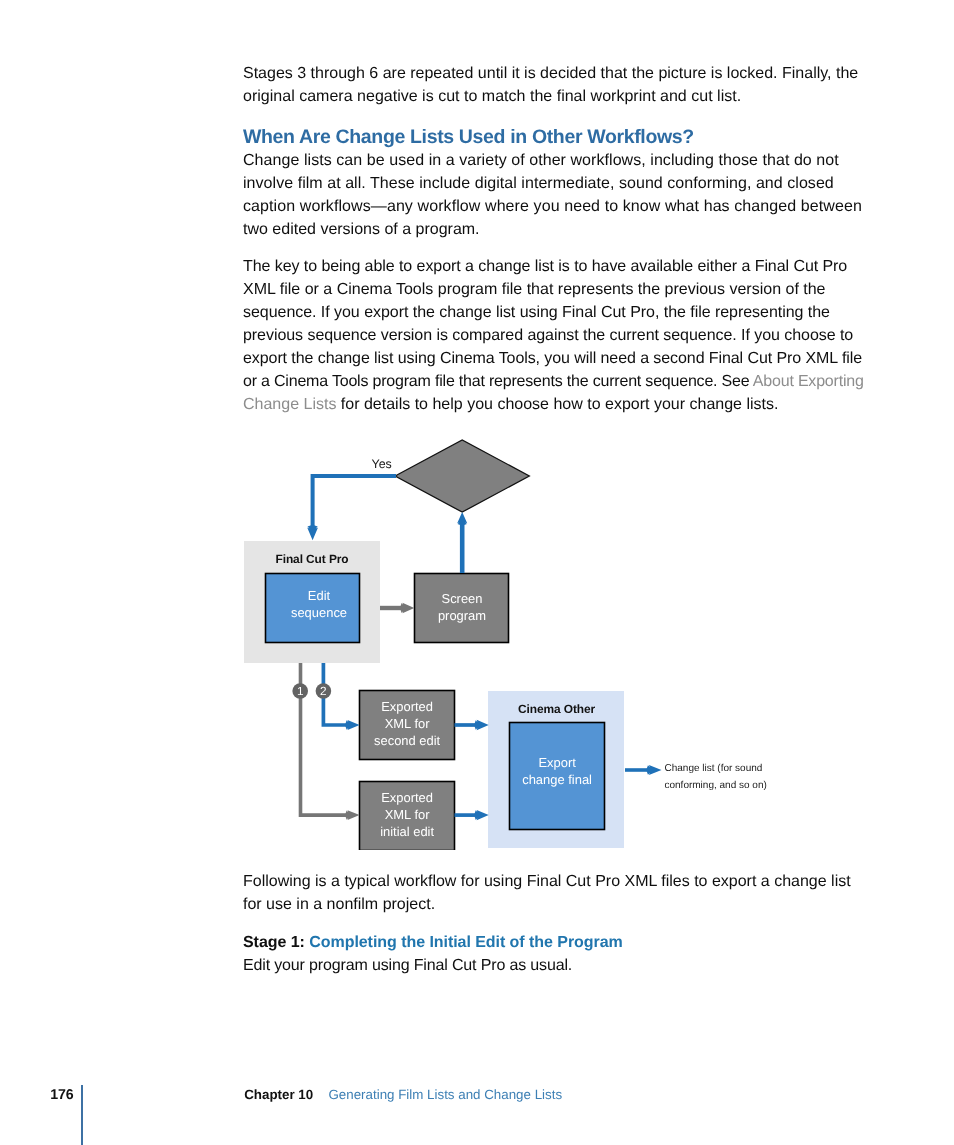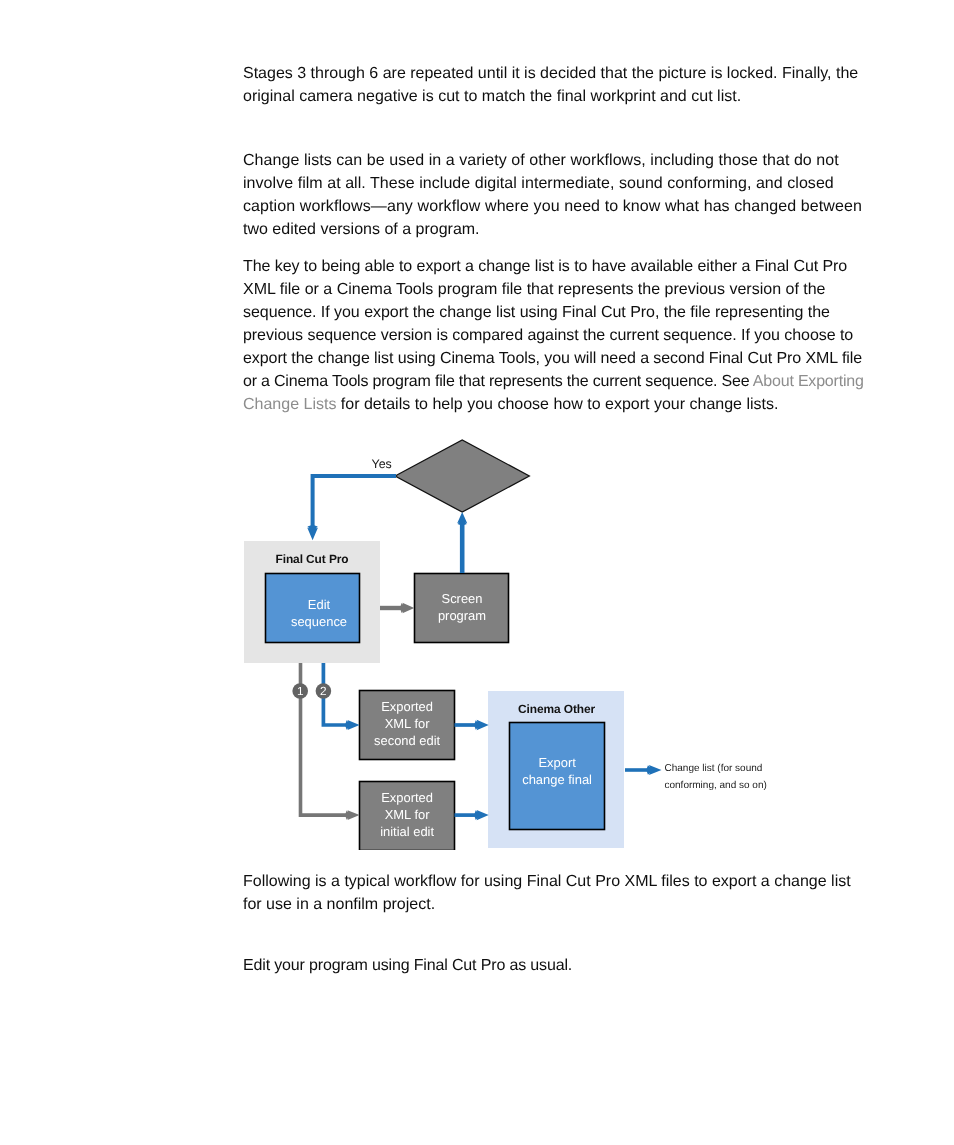--- a/index.html
+++ b/index.html
@@ -31,20 +31,21 @@
 </head>
 <body>
 
 <div class="page">
 
   <div class="para">
     <div class="ln" style="top:63.5px;">Stages 3 through 6 are repeated until it is decided that the picture is locked. Finally, the</div>
     <div class="ln" style="top:86.5px;letter-spacing:0.014px;">original camera negative is cut to match the final workprint and cut list.</div>
   </div>
 
+  <div class="sec ln" style="top:127.8px;">When Are Change Lists Used in Other Workflows?</div>
 
   <div class="para">
     <div class="ln" style="top:150.5px;letter-spacing:0.061px;">Change lists can be used in a variety of other workflows, including those that do not</div>
     <div class="ln" style="top:173.5px;letter-spacing:0.048px;">involve film at all. These include digital intermediate, sound conforming, and closed</div>
     <div class="ln" style="top:196.5px;letter-spacing:0.090px;">caption workflows—any workflow where you need to know what has changed between</div>
     <div class="ln" style="top:219.5px;">two edited versions of a program.</div>
   </div>
 
   <div class="para">
     <div class="ln" style="top:256.5px;letter-spacing:-0.067px;">The key to being able to export a change list is to have available either a Final Cut Pro</div>
@@ -54,20 +55,21 @@
     <div class="ln" style="top:348.5px;letter-spacing:-0.08px;">export the change list using Cinema Tools, you will need a second Final Cut Pro XML file</div>
     <div class="ln" style="top:371.5px;letter-spacing:-0.2px;"><span>or a Cinema Tools program file that represents the current sequence. See </span><span class="grey">About Exporting</span></div>
     <div class="ln" style="top:394.5px;"><span class="grey">Change Lists</span><span> for details to help you choose how to export your change lists.</span></div>
   </div>
 
   <div class="para">
     <div class="ln" style="top:871.5px;">Following is a typical workflow for using Final Cut Pro XML files to export a change list</div>
     <div class="ln" style="top:894.5px;">for use in a nonfilm project.</div>
   </div>
 
+  <div class="ln" style="top:932.5px;letter-spacing:-0.050px;"><b>Stage 1:</b><span class="sp"> </span><span class="stagetitle">Completing the Initial Edit of the Program</span></div>
 
   <div class="ln" style="top:955.5px;letter-spacing:-0.149px;">Edit your program using Final Cut Pro as usual.</div>
 
   <div class="diagram">
     <svg width="640" height="420" viewBox="0 0 640 420">
       <g>
         <rect x="4" y="111" width="136" height="122" fill="#E5E5E5"></rect>
         <rect x="248" y="261" width="136" height="157" fill="#D6E2F5"></rect>
 
         <path d="M155.1 46 L222.2 9.9 L289.3 46 L222.2 82.1 Z" fill="#808080" stroke="#111" stroke-width="1.3"></path>
@@ -102,25 +104,30 @@
         <path d="M385 340 L407.5 340" fill="none" stroke="#1F71B8" stroke-width="3.6"></path>
         <path d="M 421.50 340.00 L 408.96 335.00 L 409.75 337.04 L 407.98 335.28 L 406.20 340.00 L 407.98 344.72 L 409.75 342.96 L 408.96 345.00 Z" fill="#1F71B8"></path>
 
         <circle cx="60.2" cy="261" r="7.8" fill="#636363"></circle>
         <circle cx="83.4" cy="261" r="7.8" fill="#636363"></circle>
       </g>
     </svg>
 
     <div class="dlab yes" style="left:131.5px;top:26.3px;">Yes</div>
     <div class="dlab bold ctr" style="left:4px;top:120.5px;width:136px;">Final Cut Pro</div>
-    <div class="dlab wht ctr" style="left:26px;top:167px;width:106px;"><span>Edit</span><br><span>sequence</span></div>
+    <div class="dlab wht ctr" style="left:26px;top:158px;width:106px;"><span>Edit</span><br><span>sequence</span></div>
     <div class="dlab wht ctr" style="left:175px;top:160.7px;width:94px;"><span>Screen</span><br><span>program</span></div>
     <div class="dlab wht ctr badge" style="left:52.2px;top:254.5px;width:16px;">1</div>
     <div class="dlab wht ctr badge" style="left:75.4px;top:254.5px;width:16px;">2</div>
     <div class="dlab wht ctr" style="left:119.6px;top:268.8px;width:95px;"><span>Exported</span><br><span>XML for</span><br><span>second edit</span></div>
     <div class="dlab wht ctr" style="left:119.6px;top:359.8px;width:95px;"><span>Exported</span><br><span>XML for</span><br><span>initial edit</span></div>
     <div class="dlab bold ctr" style="left:248.5px;top:270.5px;width:136px;">Cinema Other</div>
     <div class="dlab wht ctr" style="left:269.6px;top:325.2px;width:95px;"><span>Export</span><br><span>change final</span></div>
     <div class="dlab note" style="left:424.5px;top:331px;"><span>Change list (for sound</span><br><span>conforming, and so on)</span></div>
   </div>
 
+  <div class="footer">
+    <div class="pgnum">176</div>
+    <div class="frule"></div>
+    <div class="fchap"><b>Chapter 10</b><span class="fct">Generating Film Lists and Change Lists</span></div>
+  </div>
 
 </div>
 
 </body></html>

